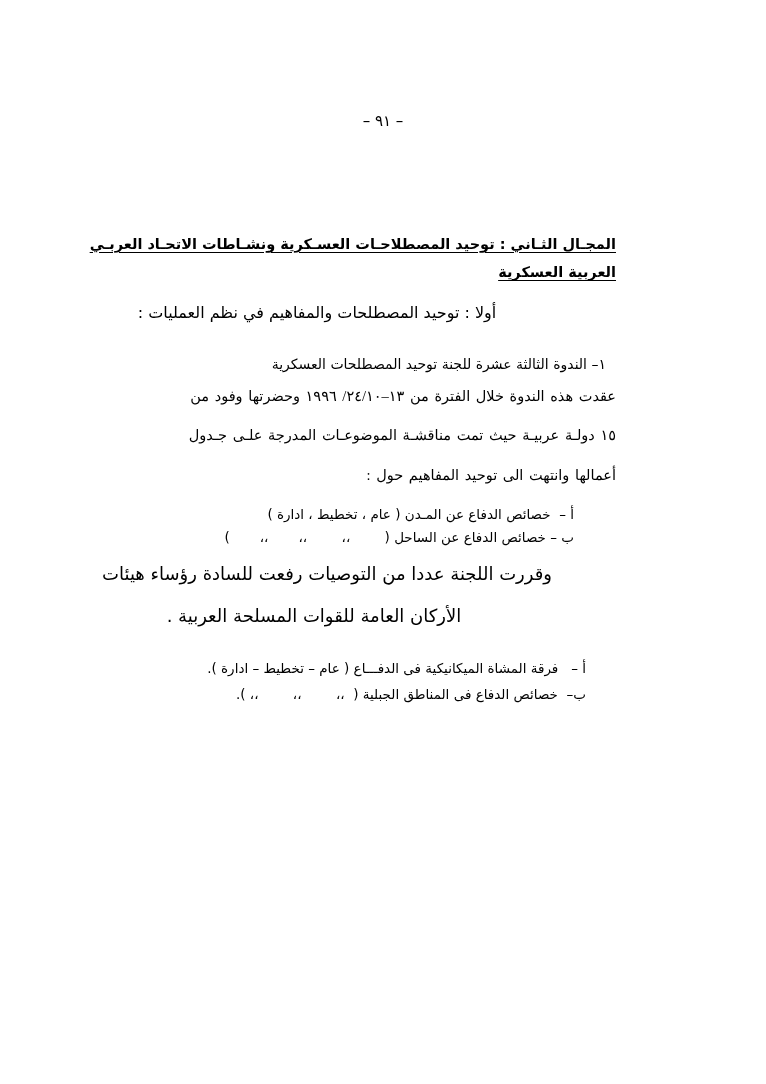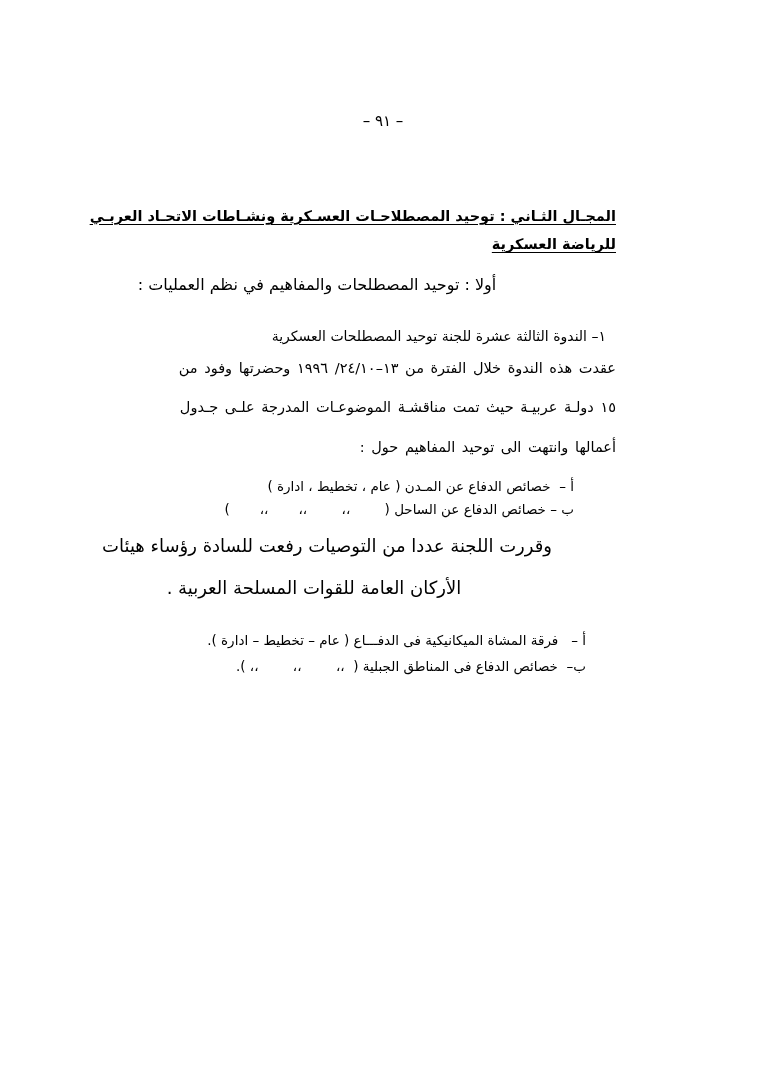--- a/index.html
+++ b/index.html
@@ -23,21 +23,21 @@
     position: relative;
   }
   .page-number {
     text-align: center;
     font-size: 15px;
     letter-spacing: 1px;
     margin-top: 112px;
     direction: rtl;
   }
   .content {
-    margin-top: 72px;
+    margin-top: 100px;
     padding-right: 150px;
     padding-left: 48px;
     direction: rtl;
     text-align: right;
   }
   .heading {
     font-weight: bold;
     font-size: 14.5px;
     line-height: 1.95;
     letter-spacing: 0.2px;
@@ -58,20 +58,21 @@
     margin-top: 34px;
     text-align: right;
     padding-right: 10px;
   }
   .para {
     font-size: 14.5px;
     line-height: 2.05;
     margin-top: 10px;
     text-align: justify;
     text-align-last: right;
+    font-family: Liberation Serif, serif;
   }
   .para.loose {
     word-spacing: 2px;
   }
   .sub-list {
     margin-top: 12px;
     font-size: 13.5px;
     line-height: 1.75;
     padding-right: 42px;
   }
@@ -115,21 +116,21 @@
 <body>
 
 <div class="page">
 
   <div class="page-number">– ٩١ –</div>
 
   <div class="content">
 
     <div class="heading">
       <span class="line">المجـال الثـاني : توحيد المصطلاحـات العسـكرية ونشـاطات الاتحـاد العربـي</span>
-      <span class="line">للرياضة العسكرية</span>
+      <span class="line">العربية العسكرية</span>
     </div>
 
     <div class="subheading">أولا : توحيد المصطلحات والمفاهيم في نظم العمليات :</div>
 
     <div class="section-title">١–  الندوة الثالثة عشرة للجنة توحيد المصطلحات العسكرية</div>
 
     <div class="para loose">عقدت هذه الندوة خلال الفترة من ١٣–٢٤/١٠/ ١٩٩٦ وحضرتها وفود من</div>
     <div class="para loose">١٥ دولـة عربيـة حيث تمت مناقشـة الموضوعـات المدرجة علـى جـدول</div>
     <div class="para loose">أعمالها وانتهت الى توحيد المفاهيم حول :</div>
 

